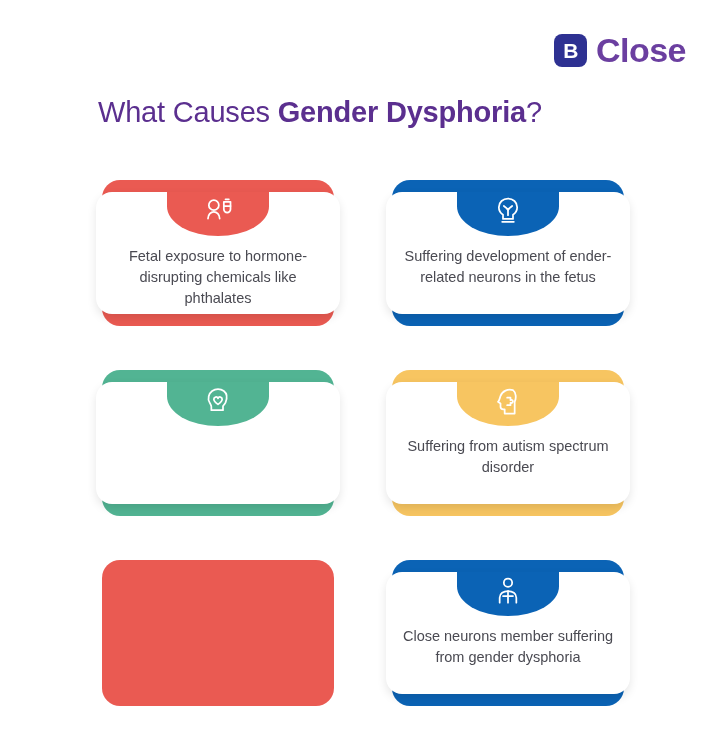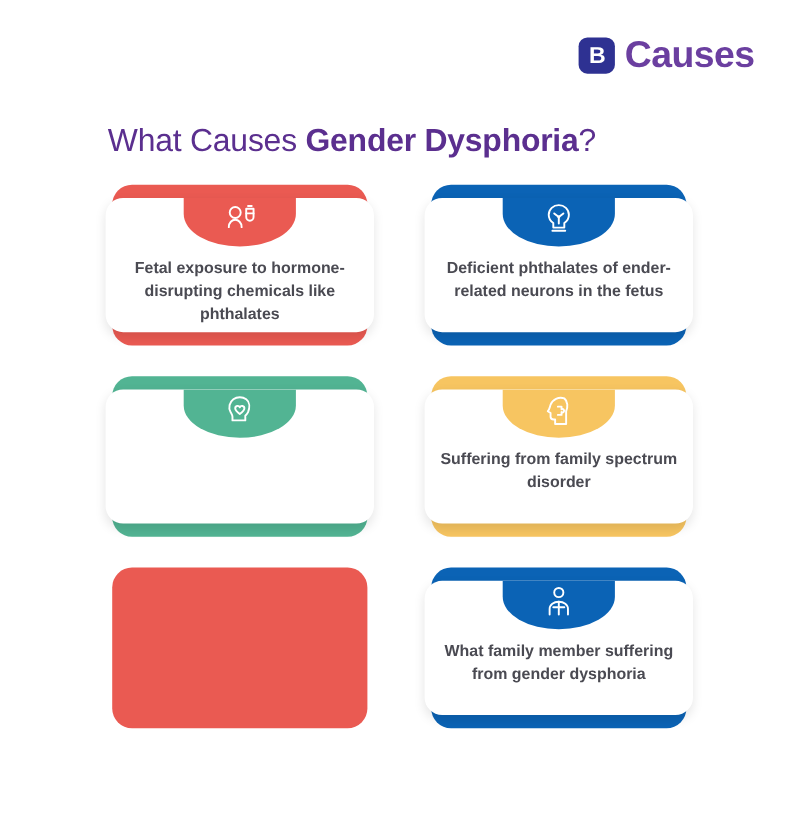--- a/index.html
+++ b/index.html
@@ -46,40 +46,39 @@
   .brand-name {
     font-size: 34px;
     font-weight: bold;
     color: #6b3fa0;
     letter-spacing: -0.5px;
   }
 
   
   .title {
     position: absolute;
-    top: 112px;
+    top: 96px;
     left: 98px;
     font-size: 29px;
     color: #5b2f8f;
     letter-spacing: -0.2px;
     white-space: nowrap;
   }
   .title .light { font-weight: normal; }
   .title .bold { font-weight: bold; }
 
   
   .grid {
     position: absolute;
-    top: 168px;
+    top: 180px;
     left: 96px;
     width: 534px;
     display: flex;
     flex-wrap: wrap;
-    gap: 28px 46px;
-    font-weight: bold;
+    gap: 44px 46px;
   }
 
   .card {
     position: relative;
     width: 244px;
     height: 146px;
     box-sizing: border-box;
   }
   
   .card-plate {
@@ -133,21 +132,21 @@
     color: #4a4a52;
   }
 </style>
 </head>
 <body>
 
 <div class="page">
 
   <div class="brand">
     <div class="brand-mark">B</div>
-    <div class="brand-name">Causes</div>
+    <div class="brand-name">Close</div>
   </div>
 
   <div class="title">
     <span class="light">What Causes </span><span class="bold">Gender Dysphoria</span><span class="light">?</span>
   </div>
 
   <div class="grid">
 
     <div class="card">
       <div class="card-plate" style="background: rgb(234, 90, 82);"></div>
@@ -170,21 +169,21 @@
       <div class="card-sheet">
         <div class="card-notch" style="background: rgb(11, 99, 181);">
           <svg class="card-icon" viewBox="0 0 48 48" fill="none" stroke="#ffffff" stroke-width="2.1" stroke-linecap="round" stroke-linejoin="round">
             <path d="M24 9c-6 0-11 4.5-11 10.5 0 4 2 7 5 9v5h12v-5c3-2 5-5 5-9C35 13.5 30 9 24 9z"></path>
             <path d="M19 18l5 4 5-4"></path>
             <path d="M24 22v7"></path>
             <circle cx="24" cy="22" r="1.6" fill="#ffffff" stroke="none"></circle>
             <path d="M17 37h14"></path>
           </svg>
         </div>
-        <div class="card-text">Deficient phthalates of ender-related neurons in the fetus</div>
+        <div class="card-text">Suffering development of ender-related neurons in the fetus</div>
       </div>
     </div>
 
     <div class="card">
       <div class="card-plate" style="background: rgb(82, 180, 147);"></div>
       <div class="card-sheet">
         <div class="card-notch" style="background: rgb(82, 180, 147);">
           <svg class="card-icon" viewBox="0 0 48 48" fill="none" stroke="#ffffff" stroke-width="2.1" stroke-linecap="round" stroke-linejoin="round">
             <path d="M31 12c-4-3-10-3-14 0s-6 9-3 14c1 2 2 3 2 5v4h14v-5c1-1 2-2 3-4 2-5 2-11-2-14z"></path>
             <path d="M24 28c-3-2.2-5-4-5-6.2a2.6 2.6 0 0 1 5-1 2.6 2.6 0 0 1 5 1c0 2.2-2 4-5 6.2z"></path>
@@ -195,37 +194,37 @@
 
     <div class="card">
       <div class="card-plate" style="background: rgb(247, 197, 97);"></div>
       <div class="card-sheet">
         <div class="card-notch" style="background: rgb(247, 197, 97);">
           <svg class="card-icon" viewBox="0 0 48 48" fill="none" stroke="#ffffff" stroke-width="2.1" stroke-linecap="round" stroke-linejoin="round">
             <path d="M30 11c-6-2-13 1-15 7-1 3-1 5-3 7l3 2v4c0 2 1.5 3 3.5 3H20v5h12V25c2-4 2-11-2-14z"></path>
             <path d="M23 20h4v3a1.8 1.8 0 1 1 0 3v3h-4"></path>
           </svg>
         </div>
-        <div class="card-text">Suffering from family spectrum disorder</div>
+        <div class="card-text">Suffering from autism spectrum disorder</div>
       </div>
     </div>
 
     <div class="card">
       <div class="card-plate" style="background: rgb(234, 90, 82);"></div>
     </div>
 
     <div class="card">
       <div class="card-plate" style="background: rgb(11, 99, 181);"></div>
       <div class="card-sheet">
         <div class="card-notch" style="background: rgb(11, 99, 181);">
           <svg class="card-icon" viewBox="0 0 48 48" fill="none" stroke="#ffffff" stroke-width="2.1" stroke-linecap="round" stroke-linejoin="round">
             <circle cx="24" cy="14" r="5"></circle>
             <path d="M14 38v-6c0-5 4.5-8 10-8s10 3 10 8v6"></path>
             <path d="M24 24v14"></path>
             <path d="M18 30h12"></path>
           </svg>
         </div>
-        <div class="card-text">What family member suffering from gender dysphoria</div>
+        <div class="card-text">Close neurons member suffering from gender dysphoria</div>
       </div>
     </div>
 
   </div>
 </div>
 
 </body></html>

